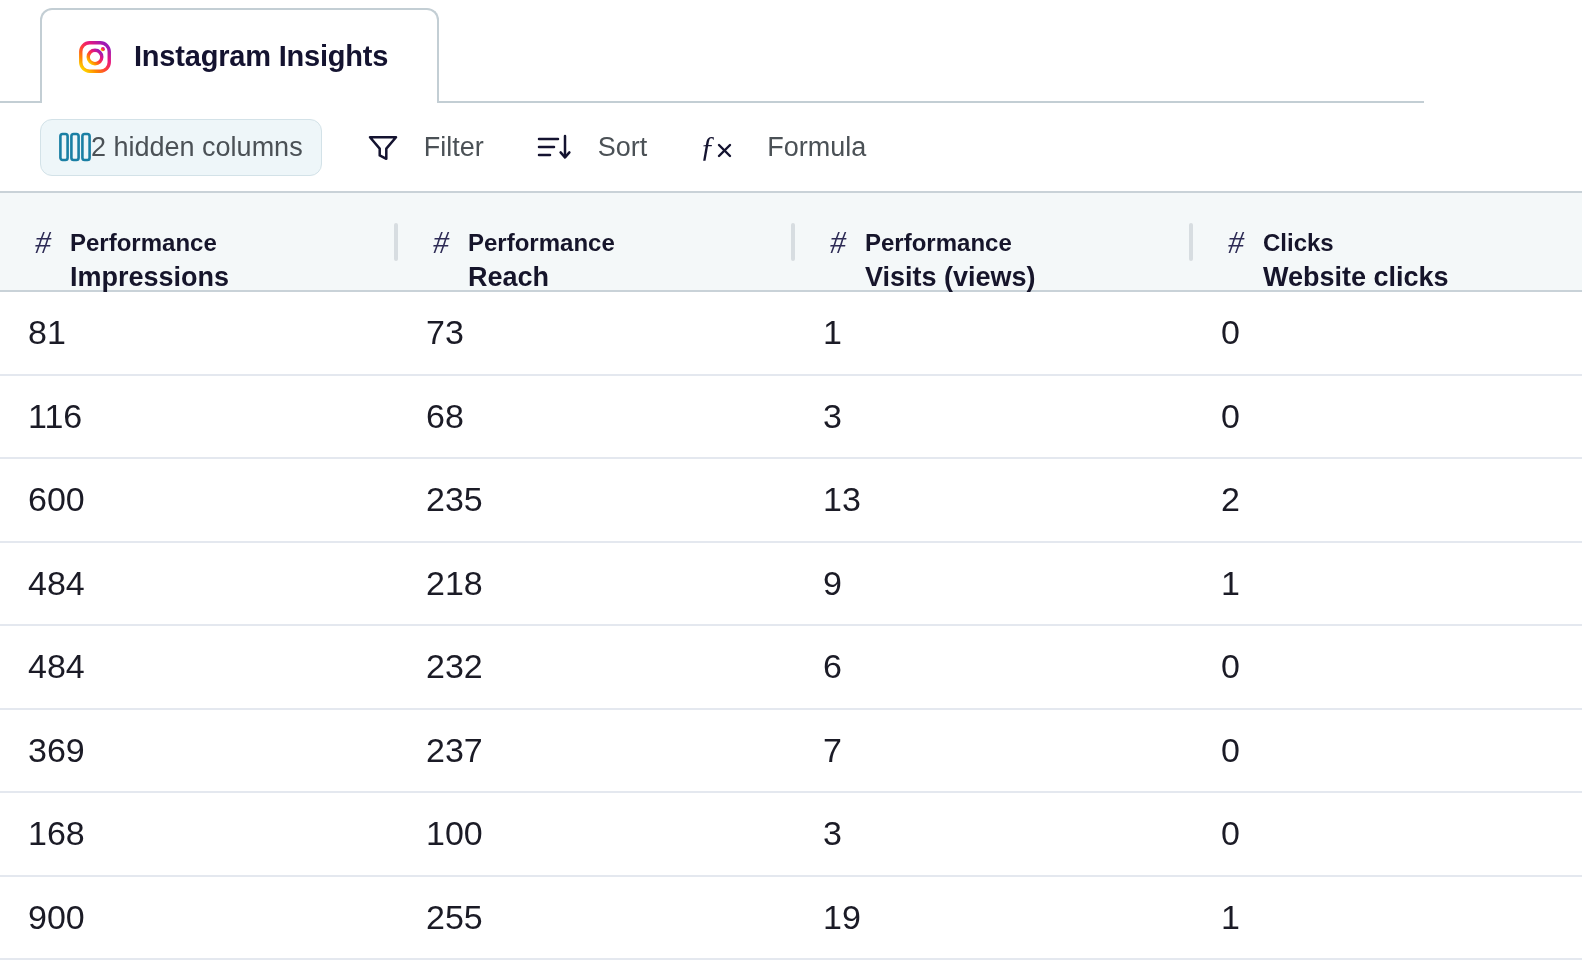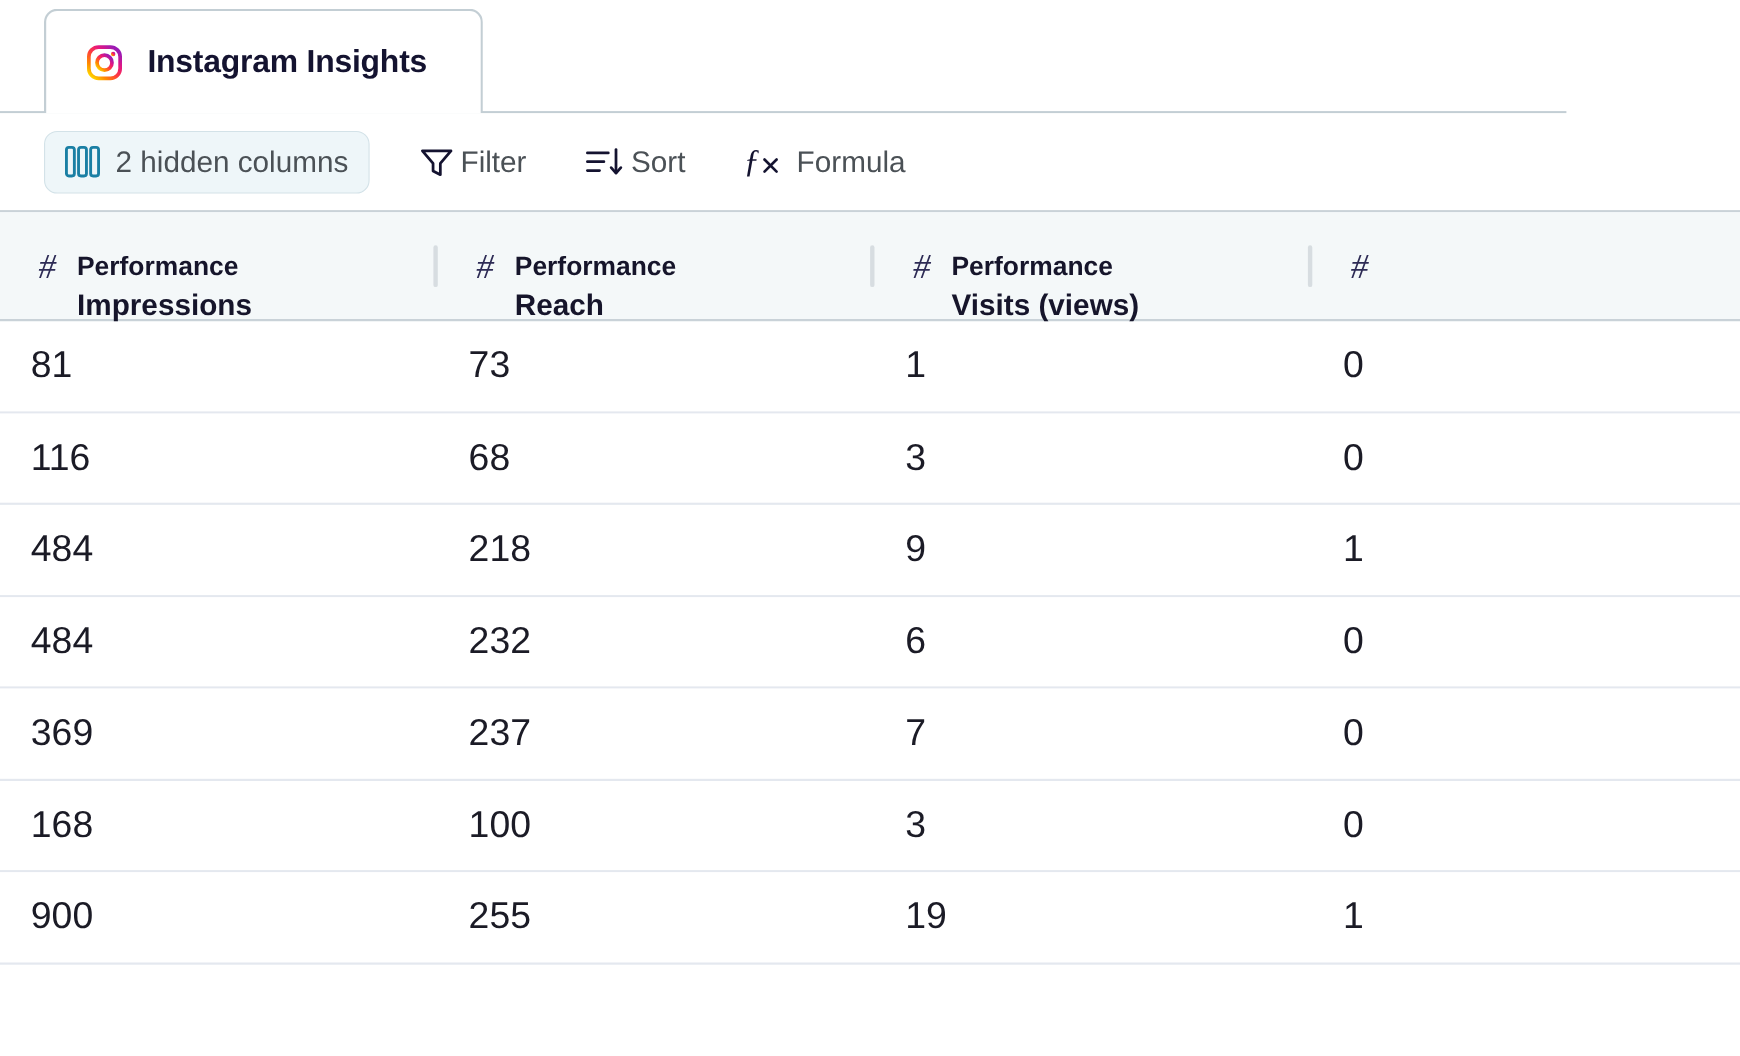--- a/index.html
+++ b/index.html
@@ -63,39 +63,38 @@
     height: 90px;
     display: flex;
     align-items: center;
     padding-left: 40px;
     border-bottom: 2px solid #c9d2d8;
     background: #ffffff;
   }
   #hidden-columns-button {
     display: flex;
     align-items: center;
-    gap: 14px;
     background: #eef6f9;
     border: 1.5px solid #d3e2e8;
     border-radius: 12px;
     height: 57px;
     padding: 0 18px 0 18px;
     cursor: pointer;
   }
   #hidden-columns-label {
     font-size: 27px;
     color: #4b5156;
     white-space: nowrap;
   }
   .cols-icon { width: 32px; height: 30px; display: block; }
 
   .toolbar-btn {
     display: flex;
     align-items: center;
-    gap: 5px;
+    gap: 24px;
     height: 57px;
     padding: 0 8px;
     margin-left: 36px;
     cursor: pointer;
     background: transparent;
     border: none;
     justify-content: space-between;
   }
   .toolbar-btn-label {
     font-size: 27px;
@@ -288,38 +287,48 @@
       <div class="hcell-hash">#</div>
       <div class="hcell-text">
         <div class="hcell-group">Performance</div>
         <div class="hcell-name">Visits (views)</div>
       </div>
       <div class="col-divider" style="right:0;"></div>
     </div>
 
     <div class="hcell w3">
       <div class="hcell-hash">#</div>
+      <div class="hcell-text">
+        <div class="hcell-group">Clicks</div>
+        <div class="hcell-name">Website clicks</div>
+      </div>
     </div>
 
   </div>
 
   <div class="grid-row">
     <div class="cell w0">81</div>
     <div class="cell w1">73</div>
     <div class="cell w2">1</div>
     <div class="cell w3">0</div>
   </div>
 
   <div class="grid-row">
     <div class="cell w0">116</div>
     <div class="cell w1">68</div>
     <div class="cell w2">3</div>
     <div class="cell w3">0</div>
   </div>
 
+  <div class="grid-row">
+    <div class="cell w0">600</div>
+    <div class="cell w1">235</div>
+    <div class="cell w2">13</div>
+    <div class="cell w3">2</div>
+  </div>
 
   <div class="grid-row">
     <div class="cell w0">484</div>
     <div class="cell w1">218</div>
     <div class="cell w2">9</div>
     <div class="cell w3">1</div>
   </div>
 
   <div class="grid-row">
     <div class="cell w0">484</div>

